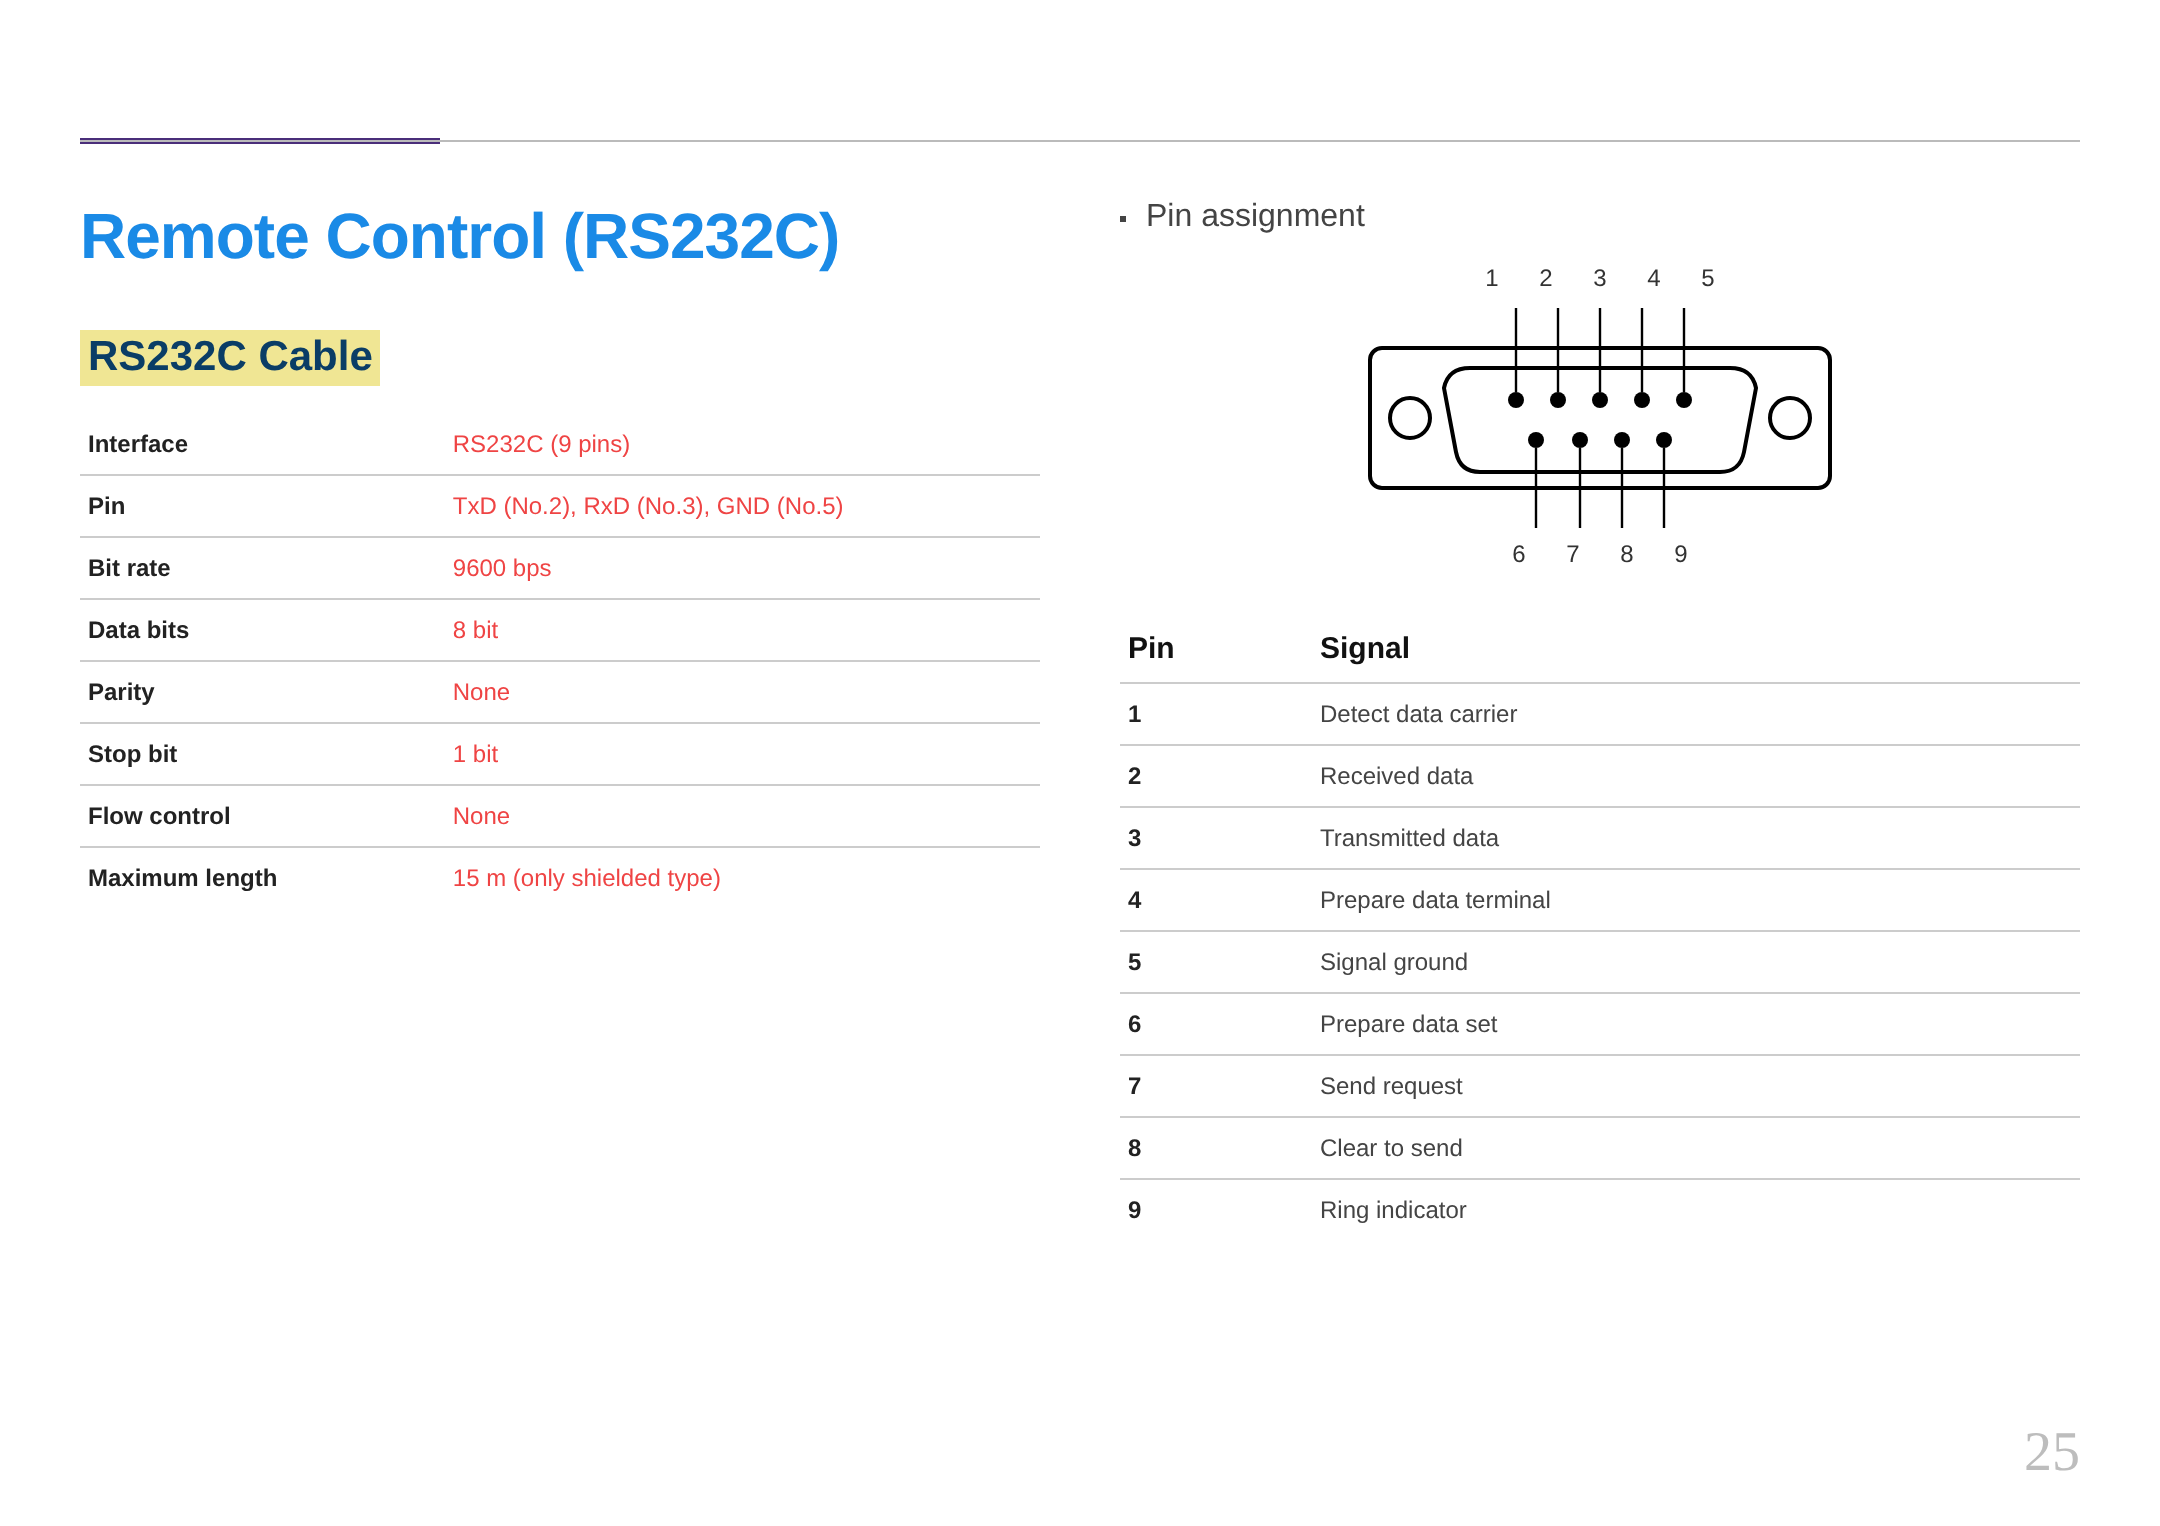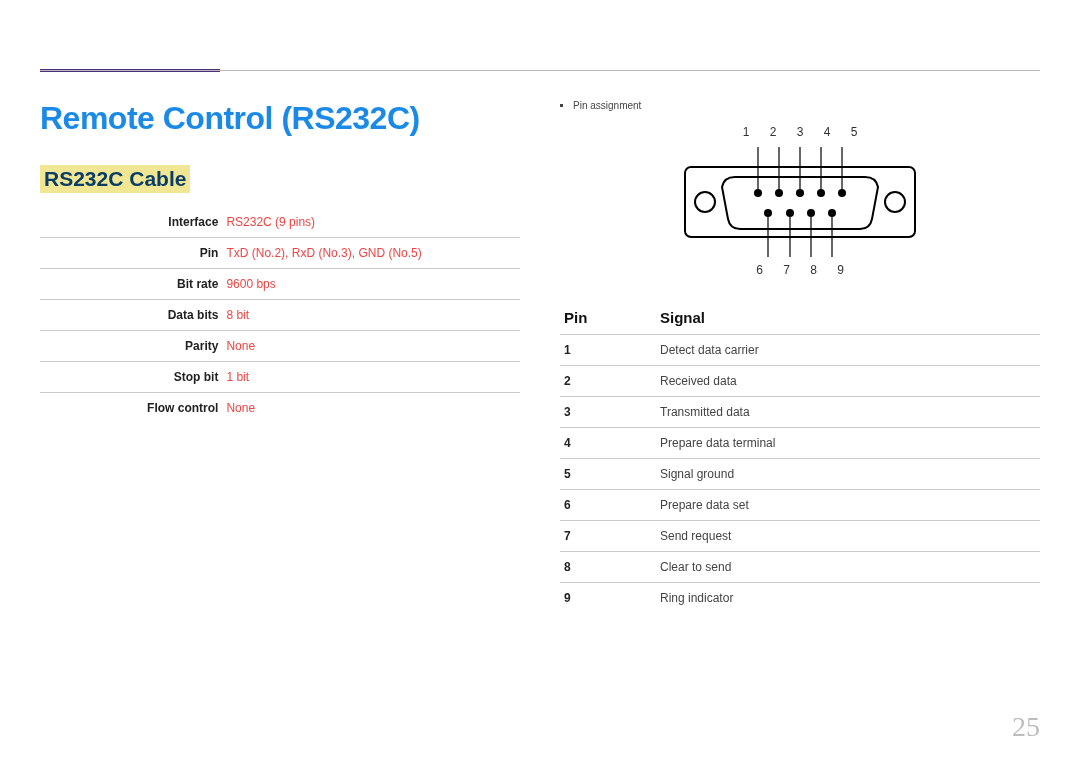--- a/index.html
+++ b/index.html
@@ -8,23 +8,23 @@
   .top-rule { position: absolute; left: 40px; right: 40px; top: 70px; border-top: 1px solid #bbb; }
   .accent-bar { position: absolute; left: 40px; top: 69px; width: 180px; height: 3px; background: #4a2e7a; }
   .content { display: flex; gap: 40px; margin-top: 60px; }
   .col { flex: 1 1 0; }
   h1.title { color: #1a8ae6; font-size: 32px; font-weight: 700; margin-bottom: 28px; letter-spacing: -0.5px; }
   h2.subsection { color: #111; font-size: 24px; font-weight: 700; margin-bottom: 18px; }
   .hilite { display: inline-block; background: #f0e694; color: #0a3d66; font-weight: 700; font-size: 21px; padding: 2px 4px; margin-bottom: 14px; }
   table.specs { width: 100%; border-collapse: collapse; font-size: 12px; }
   table.specs td { padding: 8px 4px; vertical-align: top; border-top: 1px solid #ccc; }
   table.specs tr:first-child td { border-top: none; }
-  table.specs td.key { width: 38%; font-weight: 700; color: #222; text-align: right; }
+  table.specs td.key { width: 38%; font-weight: 700; color: #222; }
   table.specs td.val { color: #ef4444; }
-  .bullet-line { font-size: 10px; color: #444; display: flex; align-items: center; gap: 10px; margin-bottom: 14px; }
+  .bullet-line { font-size: 16px; color: #444; display: flex; align-items: center; gap: 10px; margin-bottom: 14px; }
   .bullet-line .dot { width: 3px; height: 3px; background: #444; border-radius: 0; display: inline-block; }
   .connector-fig { width: 260px; margin: 0 auto 24px auto; }
   .pin-labels-top, .pin-labels-bottom { display: flex; justify-content: center; gap: 15px; font-size: 12px; color: #333; }
   .pin-labels-top span, .pin-labels-bottom span { width: 12px; text-align: center; }
   .conn-svg { display: block; margin: 2px auto; }
   table.pins { width: 100%; border-collapse: collapse; font-size: 12px; margin-top: 10px; }
   table.pins th { text-align: left; font-size: 15px; font-weight: 700; padding: 8px 4px; color: #111; }
   table.pins td { padding: 8px 4px; border-top: 1px solid #ccc; color: #444; }
   table.pins td.pnum { width: 20%; font-weight: 700; color: #222; }
   .page-num { position: absolute; right: 40px; bottom: 20px; font-size: 28px; color: #bdbdbd; font-weight: 300; font-family: Liberation Serif, serif; }
@@ -64,20 +64,24 @@
               <td class="key">Parity</td>
               <td class="val">None</td>
             </tr>
             <tr>
               <td class="key">Stop bit</td>
               <td class="val">1 bit</td>
             </tr>
             <tr>
               <td class="key">Flow control</td>
               <td class="val">None</td>
+            </tr>
+            <tr>
+              <td class="key">Maximum length</td>
+              <td class="val">15 m (only shielded type)</td>
             </tr>
           </tbody>
       </table>
     </div>
 
     <div class="col">
       <div class="bullet-line">
         <span class="dot"></span>
         <span>Pin assignment</span>
       </div>

